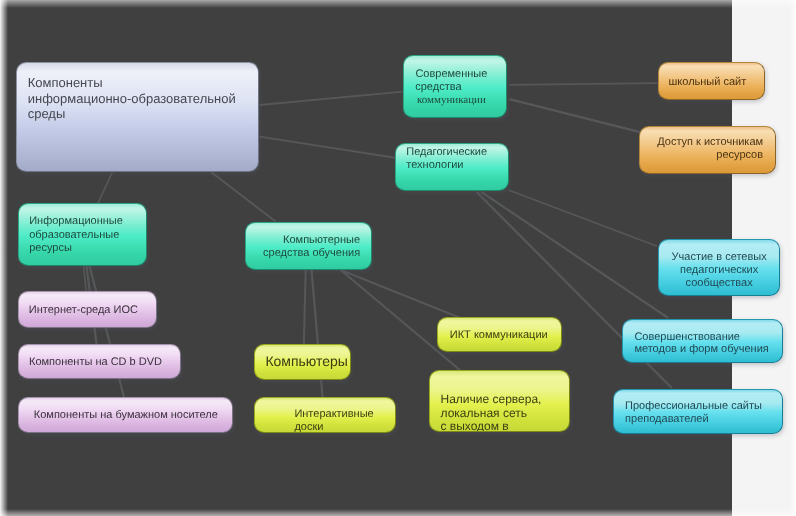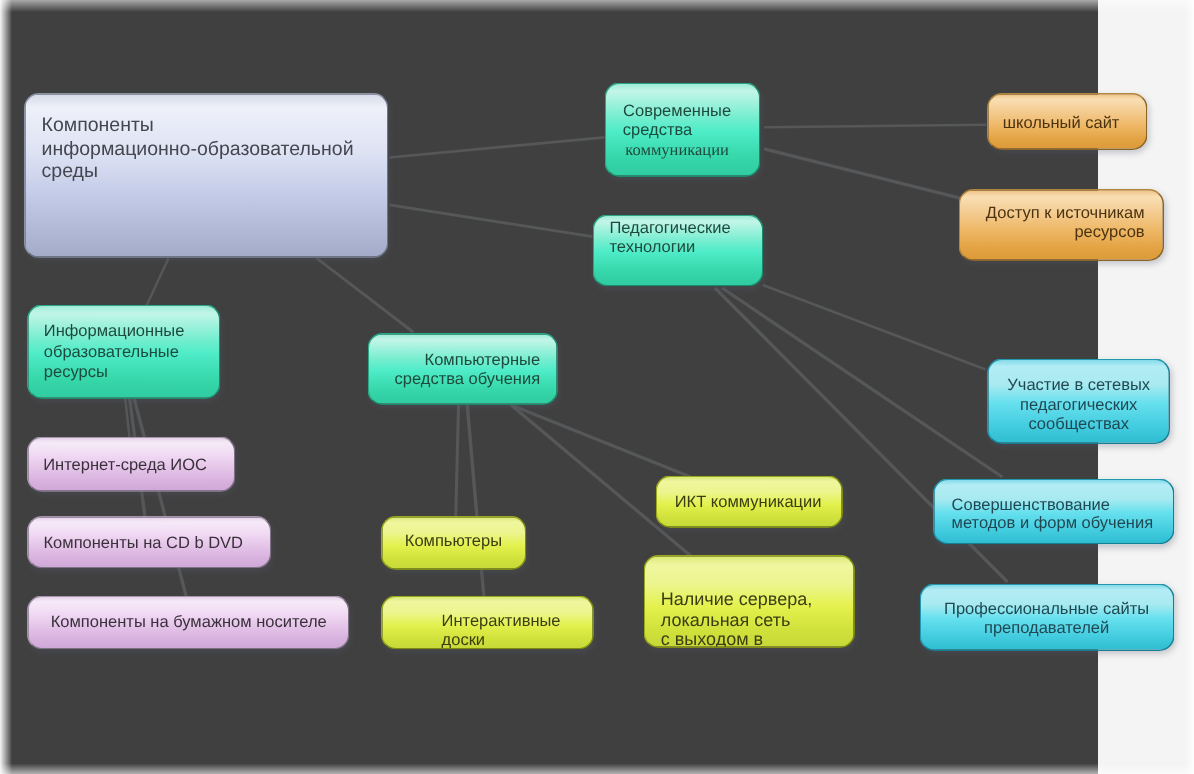--- a/index.html
+++ b/index.html
@@ -76,21 +76,21 @@
         <span class="txt" style="color: rgb(58, 48, 60); font-size: 11px; line-height: 13px; text-align: left; padding-top: 11px; padding-left: 10px; padding-right: 10px;">Компоненты на CD b DVD</span>
       </div>
       <div class="node" style="left: 17.8px; top: 396.9px; width: 215.1px; height: 36.1px; background: linear-gradient(rgb(230, 210, 234) 0%, rgb(245, 234, 247) 9%, rgb(242, 220, 245) 30%, rgb(228, 196, 232) 58%, rgb(216, 178, 222) 82%, rgb(208, 168, 216) 100%); border-width: 1px; border-style: solid; border-color: rgb(166, 148, 172) rgb(125, 113, 132) rgb(125, 113, 132) rgb(166, 148, 172); border-image: initial;">
         <span class="txt" style="color: rgb(58, 48, 60); font-size: 11px; line-height: 13px; text-align: left; padding-top: 11px; padding-left: 15px; padding-right: 10.5px;">Компоненты на бумажном носителе</span>
       </div>
       <div class="node" style="left: 244.8px; top: 222.1px; width: 126.8px; height: 48.2px; background: linear-gradient(rgb(159, 236, 216) 0%, rgb(194, 245, 231) 8%, rgb(120, 238, 208) 35%, rgb(78, 236, 200) 52%, rgb(54, 215, 170) 80%, rgb(48, 203, 162) 100%); border-width: 1px; border-style: solid; border-color: rgb(43, 166, 132) rgb(29, 139, 106) rgb(29, 139, 106) rgb(43, 166, 132); border-image: initial;">
         <span class="txt" style="color: rgb(30, 74, 61); font-size: 11px; line-height: 12.9px; text-align: right; padding-top: 10.5px; padding-left: 10.5px; padding-right: 10.5px;">Компьютерные
 средства обучения</span>
       </div>
       <div class="node" style="left: 253.9px; top: 344.2px; width: 96.8px; height: 35.9px; background: linear-gradient(rgb(217, 232, 120) 0%, rgb(239, 246, 158) 9%, rgb(236, 245, 143) 30%, rgb(228, 241, 78) 55%, rgb(210, 226, 60) 80%, rgb(198, 217, 56) 100%); border-width: 1px; border-style: solid; border-color: rgb(154, 168, 28) rgb(125, 138, 20) rgb(125, 138, 20) rgb(154, 168, 28); border-image: initial;">
-        <span class="txt" style="color: rgb(59, 62, 18); font-size: 11px; line-height: 13px; text-align: center; padding-top: 10px; padding-left: 10.5px; padding-right: 10.5px;">Компьютеры</span>
+        <span class="txt" style="color: rgb(59, 62, 18); font-size: 14px; line-height: 13px; text-align: center; padding-top: 10px; padding-left: 10.5px; padding-right: 10.5px;">Компьютеры</span>
       </div>
       <div class="node" style="left: 253.9px; top: 397px; width: 142px; height: 35.7px; background: linear-gradient(rgb(217, 232, 120) 0%, rgb(239, 246, 158) 9%, rgb(236, 245, 143) 30%, rgb(228, 241, 78) 55%, rgb(210, 226, 60) 80%, rgb(198, 217, 56) 100%); border-width: 1px; border-style: solid; border-color: rgb(154, 168, 28) rgb(125, 138, 20) rgb(125, 138, 20) rgb(154, 168, 28); border-image: initial;">
         <span class="txt" style="color: rgb(59, 62, 18); font-size: 11px; line-height: 13px; text-align: left; padding-top: 9.5px; padding-left: 10.5px; padding-right: 10px; margin-left: 29px;">Интерактивные доски</span>
       </div>
       <div class="node" style="left: 437.3px; top: 317.3px; width: 124.8px; height: 34.8px; background: linear-gradient(rgb(217, 232, 120) 0%, rgb(239, 246, 158) 9%, rgb(236, 245, 143) 30%, rgb(228, 241, 78) 55%, rgb(210, 226, 60) 80%, rgb(198, 217, 56) 100%); border-width: 1px; border-style: solid; border-color: rgb(154, 168, 28) rgb(125, 138, 20) rgb(125, 138, 20) rgb(154, 168, 28); border-image: initial;">
         <span class="txt" style="color: rgb(59, 62, 18); font-size: 11px; line-height: 13px; text-align: left; padding-top: 10.5px; padding-left: 11.5px; padding-right: 11.5px;">ИКТ коммуникации</span>
       </div>
       <div class="node" style="left: 429px; top: 370.2px; width: 141px; height: 62.1px; background: linear-gradient(rgb(217, 232, 120) 0%, rgb(239, 246, 158) 9%, rgb(236, 245, 143) 30%, rgb(228, 241, 78) 55%, rgb(210, 226, 60) 80%, rgb(198, 217, 56) 100%); border-width: 1px; border-style: solid; border-color: rgb(154, 168, 28) rgb(125, 138, 20) rgb(125, 138, 20) rgb(154, 168, 28); border-image: initial;">
         <span class="txt" style="color: rgb(59, 62, 18); font-size: 12px; line-height: 13.6px; text-align: left; padding-top: 22px; padding-left: 10.5px; padding-right: 10.5px;">Наличие сервера,
 локальная сеть
@@ -99,21 +99,21 @@
       <div class="node" style="left: 658.1px; top: 238.5px; width: 122.1px; height: 57.7px; background: linear-gradient(rgb(132, 218, 233) 0%, rgb(179, 236, 245) 8%, rgb(168, 234, 240) 30%, rgb(102, 224, 238) 52%, rgb(67, 204, 223) 80%, rgb(47, 189, 210) 100%); border-width: 1px; border-style: solid; border-color: rgb(35, 151, 174) rgb(22, 127, 150) rgb(22, 127, 150) rgb(35, 151, 174); border-image: initial;">
         <span class="txt" style="color: rgb(31, 72, 82); font-size: 11px; line-height: 13.2px; text-align: center; padding-top: 11.5px; padding-left: 9.5px; padding-right: 9.5px;">Участие в сетевых
 педагогических
 сообществах</span>
       </div>
       <div class="node" style="left: 621.9px; top: 319px; width: 160.7px; height: 43.5px; background: linear-gradient(rgb(132, 218, 233) 0%, rgb(179, 236, 245) 8%, rgb(168, 234, 240) 30%, rgb(102, 224, 238) 52%, rgb(67, 204, 223) 80%, rgb(47, 189, 210) 100%); border-width: 1px; border-style: solid; border-color: rgb(35, 151, 174) rgb(22, 127, 150) rgb(22, 127, 150) rgb(35, 151, 174); border-image: initial;">
         <span class="txt" style="color: rgb(31, 72, 82); font-size: 11px; line-height: 12.9px; text-align: left; padding-top: 10.5px; padding-left: 11.5px; padding-right: 11.5px;">Совершенствование
 методов и форм обучения</span>
       </div>
       <div class="node" style="left: 612.6px; top: 388.7px; width: 170.3px; height: 45.3px; background: linear-gradient(rgb(132, 218, 233) 0%, rgb(179, 236, 245) 8%, rgb(168, 234, 240) 30%, rgb(102, 224, 238) 52%, rgb(67, 204, 223) 80%, rgb(47, 189, 210) 100%); border-width: 1px; border-style: solid; border-color: rgb(35, 151, 174) rgb(22, 127, 150) rgb(22, 127, 150) rgb(35, 151, 174); border-image: initial;">
-        <span class="txt" style="color: rgb(31, 72, 82); font-size: 11px; line-height: 12.9px; text-align: center; padding-top: 10.5px; padding-left: 11.5px; padding-right: 11.5px;">Профессиональные сайты
+        <span class="txt" style="color: rgb(31, 72, 82); font-size: 11px; line-height: 12.9px; text-align: left; padding-top: 10.5px; padding-left: 11.5px; padding-right: 11.5px;">Профессиональные сайты
 преподавателей</span>
       </div>
     </div>
   <div id="edgefade">
     <div class="l"></div>
     <div class="r"></div>
     <div class="t"></div>
     <div class="b"></div>
   </div>
 </div>

